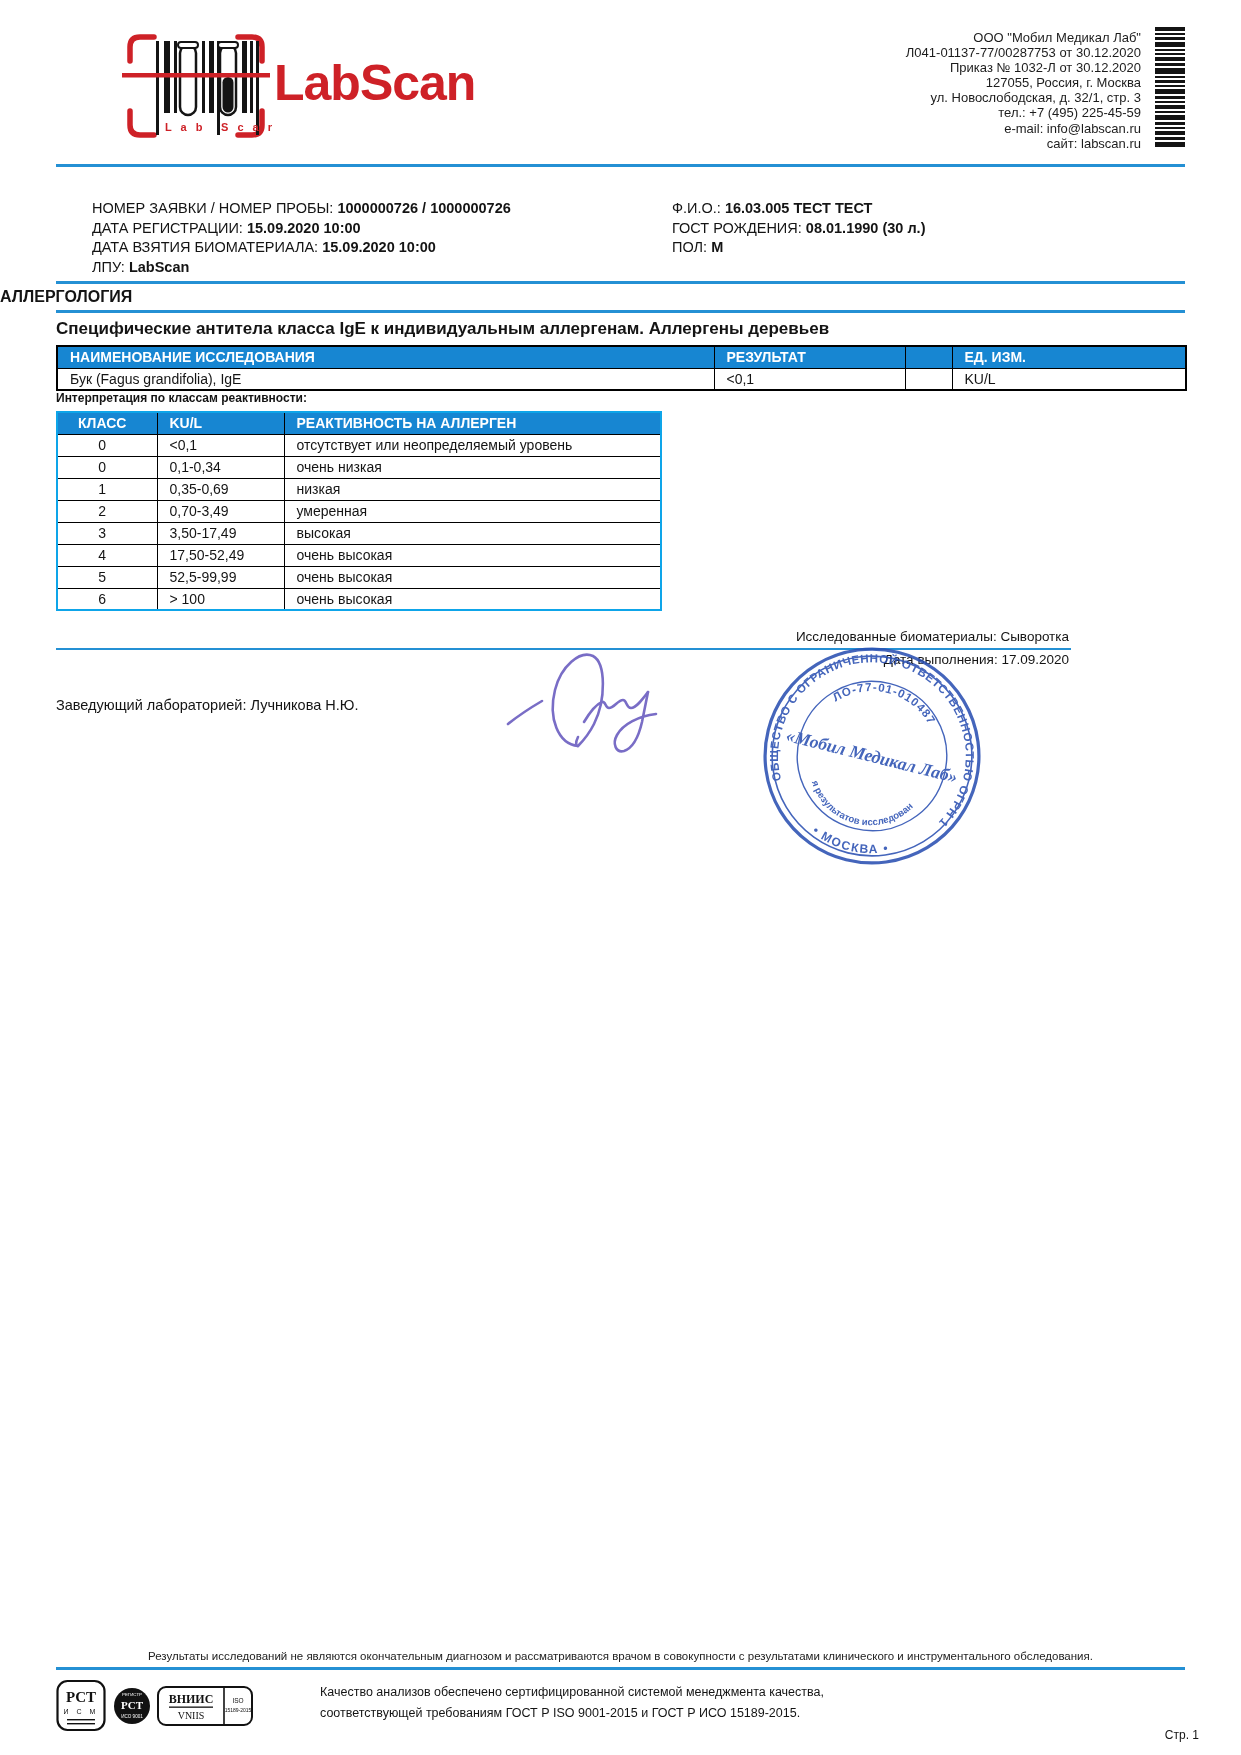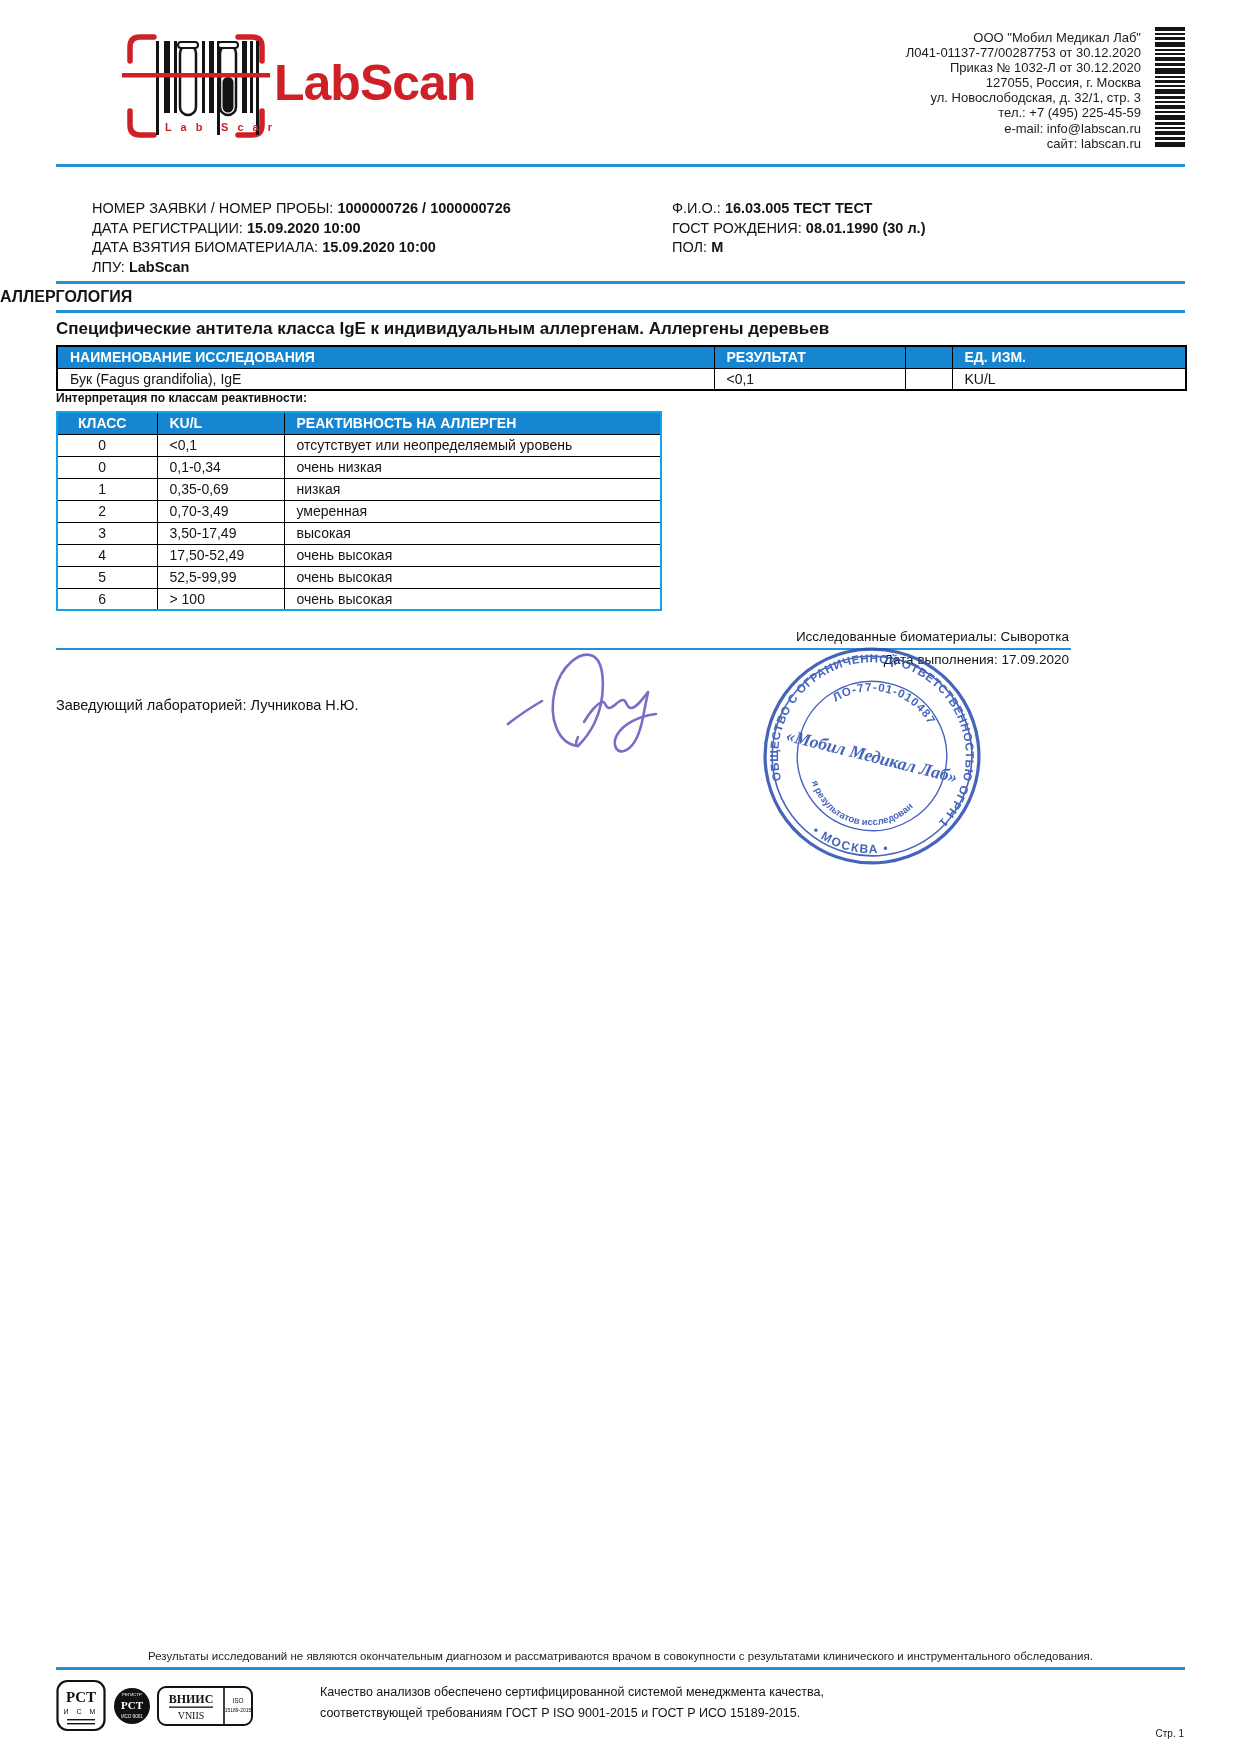--- a/index.html
+++ b/index.html
@@ -55,21 +55,21 @@
   .signature { position:absolute; left:500px; top:636px; }
   .stamp { position:absolute; left:756px; top:640px; opacity:.88; }
 
   
   .footer { position:absolute; left:0; right:0; top:1650px; }
   .disclaimer { width:1030px; margin:0 auto; text-align:center; font-size:11.5px;
                 color:#222; }
   .footer .rule { margin:5px 56px 0 56px; }
   .footer-row { display:flex; align-items:flex-start; margin:8px 56px 0 56px; }
   .quality { margin-left:64px; font-size:12.5px; line-height:21px; padding-top:4px; }
-  .page-num { position:absolute; right:57px; top:78px; font-size:10px; }
+  .page-num { position:absolute; right:42px; top:78px; font-size:12px; }
 </style>
 </head>
 <body>
 
 <div class="page">
 
   <div class="header content">
     <div class="logo-wrap">
       <svg width="152" height="118" viewBox="0 0 152 118">
 

